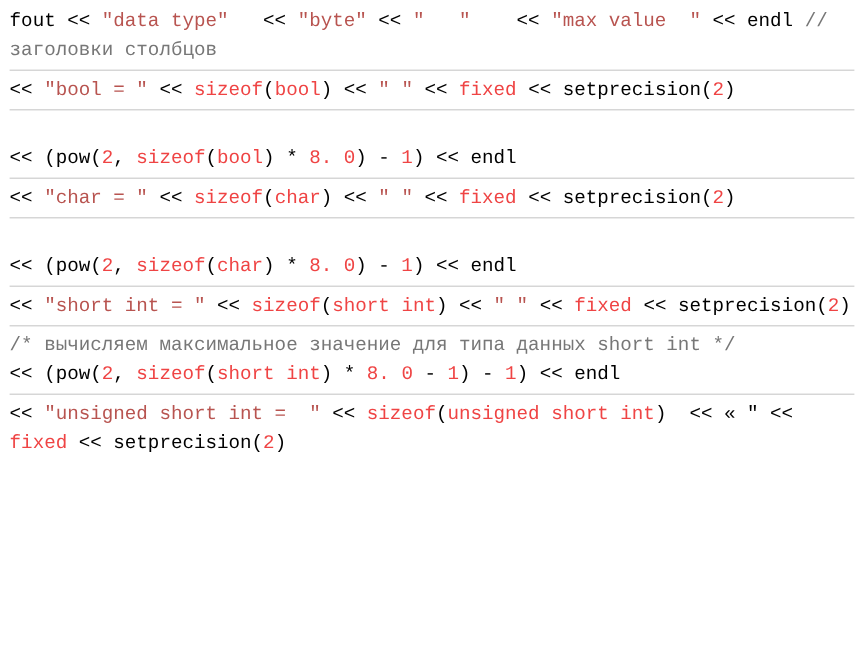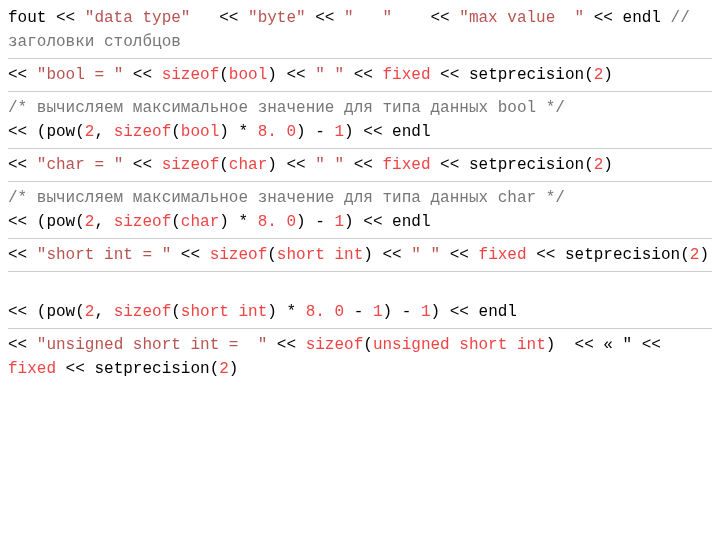--- a/index.html
+++ b/index.html
@@ -26,22 +26,22 @@
       padding: 4px 0 4px 0;
     }
     .block:first-child { padding-top: 0; }
     .block:last-child { border-bottom: none; }
   </style>
 </head>
 <body>
 
 <div class="code-block" id="code-container"><div class="block"><span>fout &lt;&lt; </span><span class="str">"data type"</span><span>   &lt;&lt; </span><span class="str">"byte"</span><span> &lt;&lt; </span><span class="str">"   "</span><span>    &lt;&lt; </span><span class="str">"max value  "</span><span> &lt;&lt; endl </span><span class="cm">// заголовки столбцов</span><span>
 </span></div><div class="block"><span>&lt;&lt; </span><span class="str">"bool = "</span><span> &lt;&lt; </span><span class="kw">sizeof</span><span>(</span><span class="kw">bool</span><span>) &lt;&lt; </span><span class="str">" "</span><span> &lt;&lt; </span><span class="kw">fixed</span><span> &lt;&lt; setprecision(</span><span class="kw">2</span><span>)</span><span>
-</span></div><div class="block"><span class="cm">/* вычисляем максимальное значение для типа данных bool */</span><span>
+</span></div><div class="block"><span>
 &lt;&lt; (pow(</span><span class="kw">2</span><span>, </span><span class="kw">sizeof</span><span>(</span><span class="kw">bool</span><span>) * </span><span class="kw">8. 0</span><span>) - </span><span class="kw">1</span><span>) &lt;&lt; endl</span><span>
 </span></div><div class="block"><span>&lt;&lt; </span><span class="str">"char = "</span><span> &lt;&lt; </span><span class="kw">sizeof</span><span>(</span><span class="kw">char</span><span>) &lt;&lt; </span><span class="str">" "</span><span> &lt;&lt; </span><span class="kw">fixed</span><span> &lt;&lt; setprecision(</span><span class="kw">2</span><span>)</span><span>
-</span></div><div class="block"><span class="cm">/* вычисляем максимальное значение для типа данных char */</span><span>
+</span></div><div class="block"><span>
 &lt;&lt; (pow(</span><span class="kw">2</span><span>, </span><span class="kw">sizeof</span><span>(</span><span class="kw">char</span><span>) * </span><span class="kw">8. 0</span><span>) - </span><span class="kw">1</span><span>) &lt;&lt; endl</span><span>
 </span></div><div class="block"><span>&lt;&lt; </span><span class="str">"short int = "</span><span> &lt;&lt; </span><span class="kw">sizeof</span><span>(</span><span class="kw">short</span><span> </span><span class="kw">int</span><span>) &lt;&lt; </span><span class="str">" "</span><span> &lt;&lt; </span><span class="kw">fixed</span><span> &lt;&lt; setprecision(</span><span class="kw">2</span><span>)</span><span>
-</span></div><div class="block"><span>
+</span></div><div class="block"><span class="cm">/* вычисляем максимальное значение для типа данных short int */</span><span>
 &lt;&lt; (pow(</span><span class="kw">2</span><span>, </span><span class="kw">sizeof</span><span>(</span><span class="kw">short</span><span> </span><span class="kw">int</span><span>) * </span><span class="kw">8. 0</span><span> - </span><span class="kw">1</span><span>) - </span><span class="kw">1</span><span>) &lt;&lt; endl</span><span>
 </span></div><div class="block"><span>&lt;&lt; </span><span class="str">"unsigned short int =  "</span><span> &lt;&lt; </span><span class="kw">sizeof</span><span>(</span><span class="kw">unsigned</span><span> </span><span class="kw">short</span><span> </span><span class="kw">int</span><span>)  &lt;&lt; « " &lt;&lt; </span><span class="kw">fixed</span><span> &lt;&lt; setprecision(</span><span class="kw">2</span><span>)</span><span>
 </span></div></div>
 
 </body></html>

